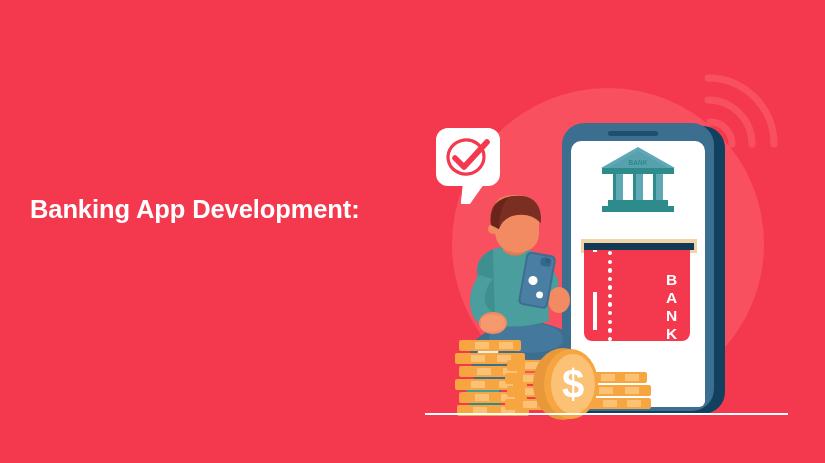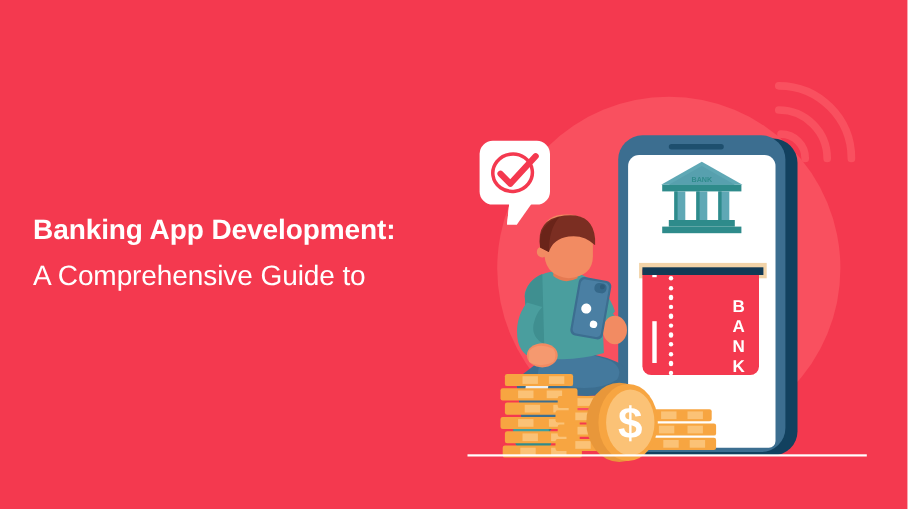--- a/index.html
+++ b/index.html
@@ -385,16 +385,15 @@
     <svg width="48" height="46" viewBox="0 0 48 46">
       <ellipse cx="22" cy="23" rx="18" ry="17" fill="none" stroke="#F4394F" stroke-width="3.2" transform="rotate(-8 22 23)"></ellipse>
       <path d="M11 24 L20 33 L43 8" fill="none" stroke="#F4394F" stroke-width="5.6" stroke-linecap="round" stroke-linejoin="round"></path>
     </svg>
   </div>
 
   <div class="ground-line"></div>
 
   <div class="headline">
     <div class="line strong">Banking App Development:</div>
-    <div class="line">A Comprehensive Guide to</div>
   </div>
 
 </div>
 
 </body></html>

